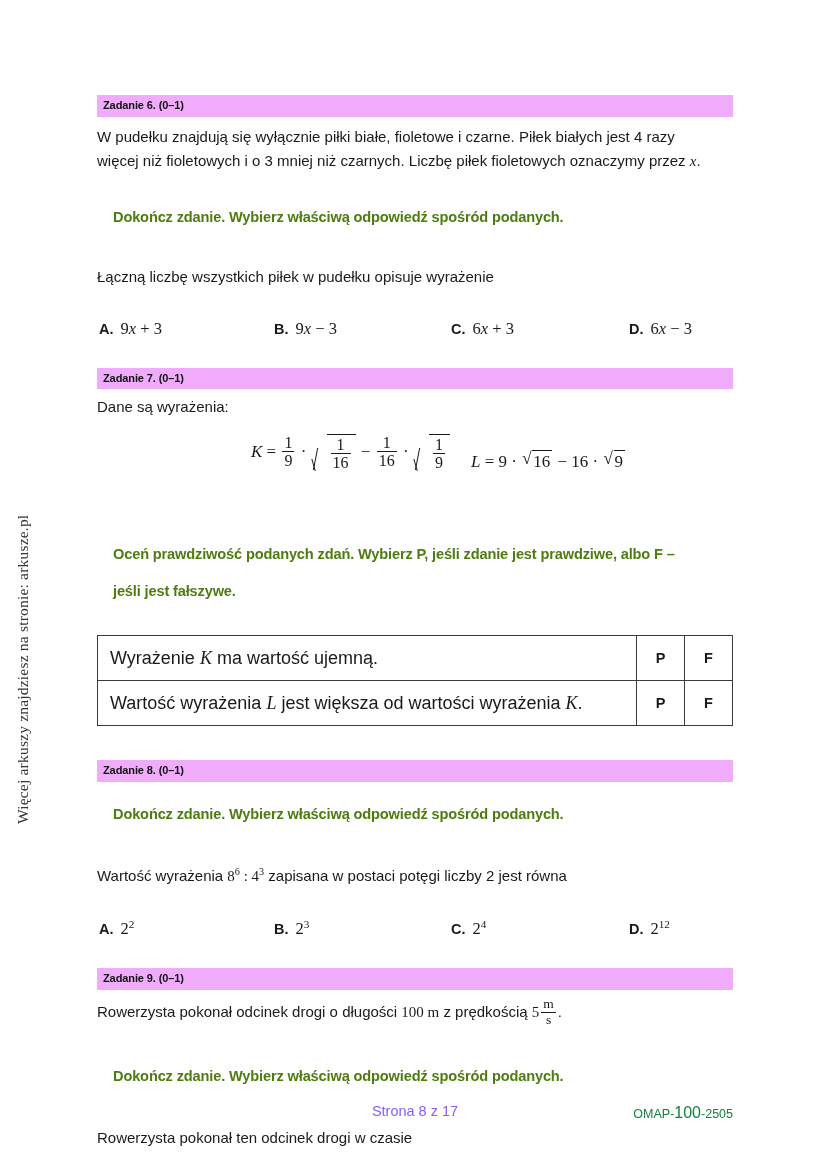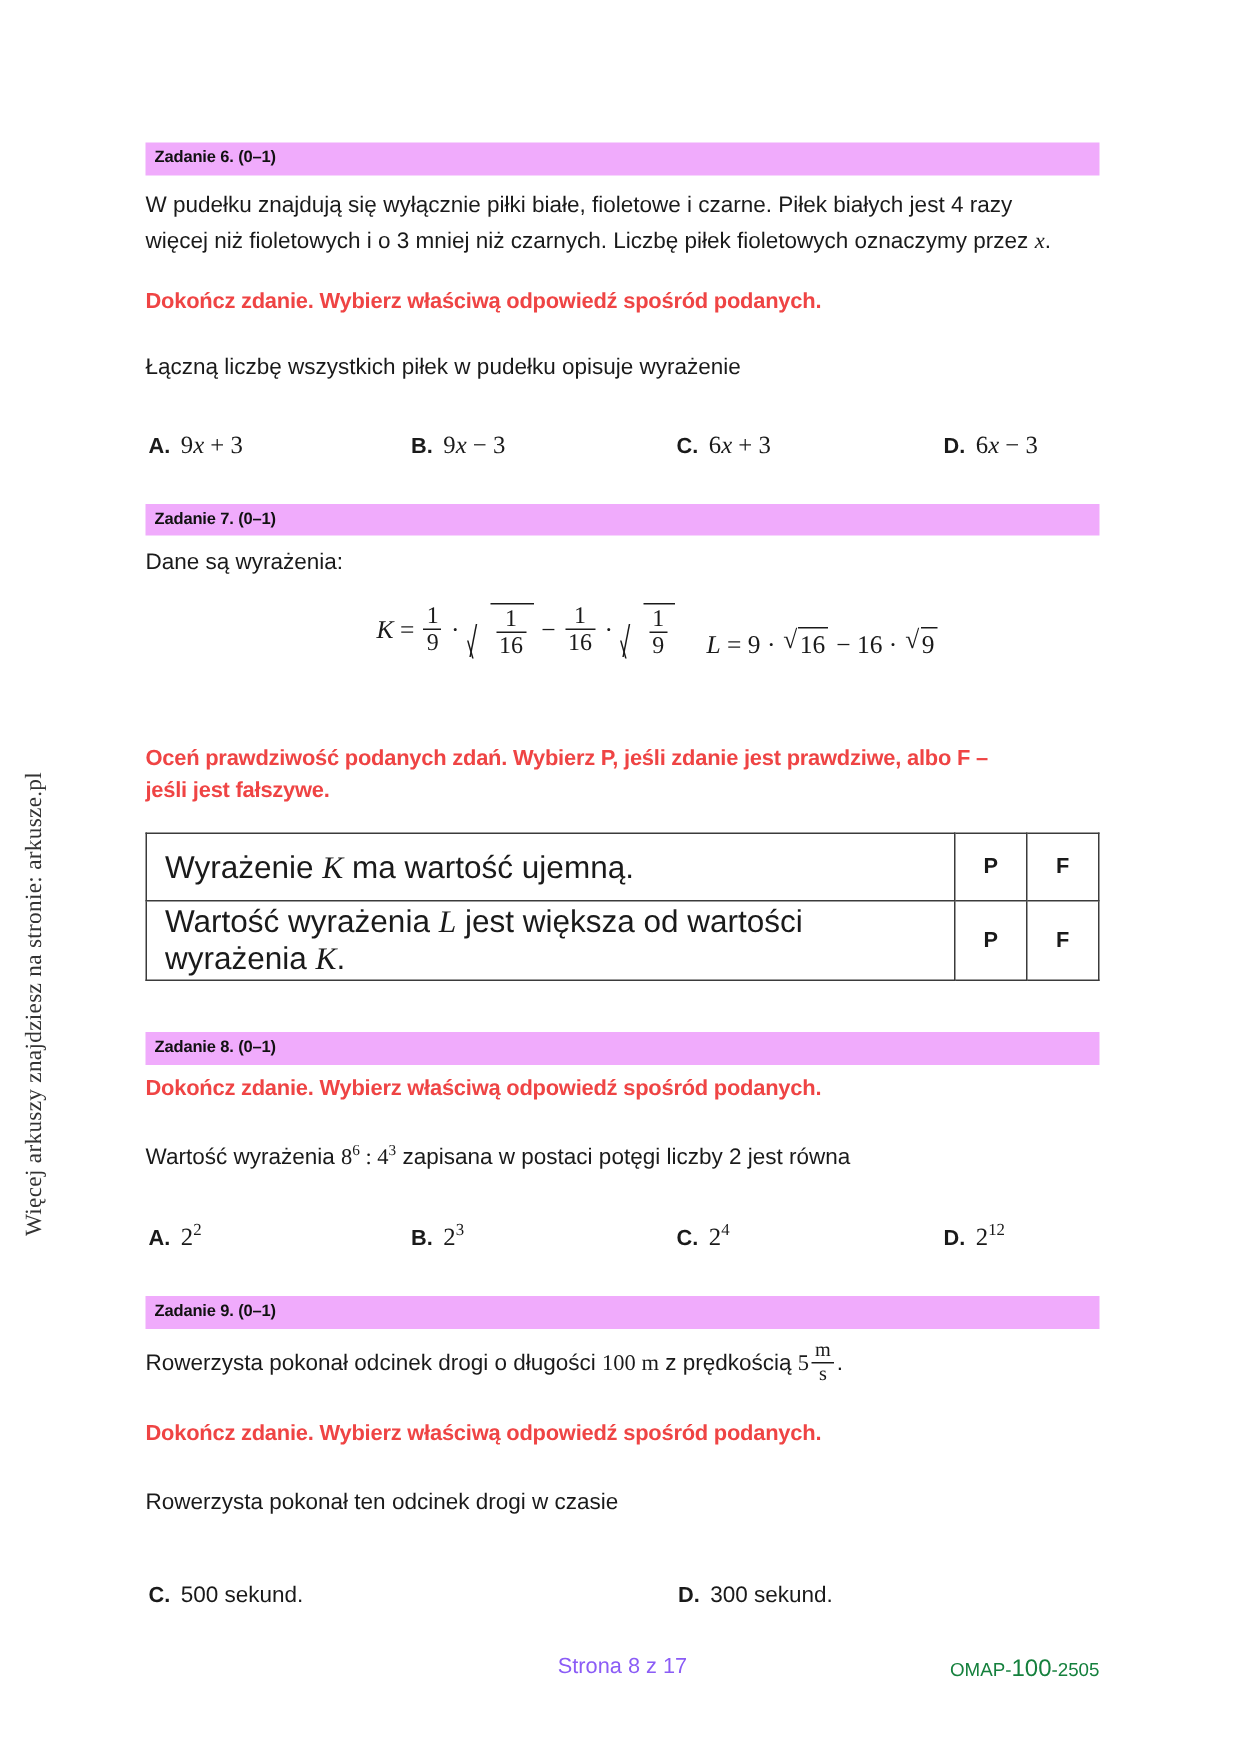--- a/index.html
+++ b/index.html
@@ -60,22 +60,22 @@
     font-size: 15px;
     line-height: 1.62;
     color: #1a1a1a;
     margin: 0;
   }
 
   .bold-instr {
     font-size: 14.6px;
     font-weight: bold;
     line-height: 1.5;
-    color: #ef4444;
-    margin: 0;
+    color: #4d7c0f;
+    margin: 16px;
     letter-spacing: -0.15px;
   }
 
   .math {
     font-family: "Liberation Serif", serif;
     font-style: italic;
   }
   .math-up {
     font-family: "Liberation Serif", serif;
     font-style: normal;
@@ -225,21 +225,21 @@
 
   
   .pf-table {
     border-collapse: collapse;
     width: 636px;
     table-layout: fixed;
   }
   .pf-table td {
     border: 1.4px solid #3b3b3b;
     height: 42px;
-    font-size: 21px;
+    font-size: 18px;
     color: #1a1a1a;
   }
   .pf-table td.stmt {
     padding-left: 12px;
     text-align: left;
   }
   .pf-table td.pf {
     width: 45px;
     text-align: center;
     font-weight: bold;

